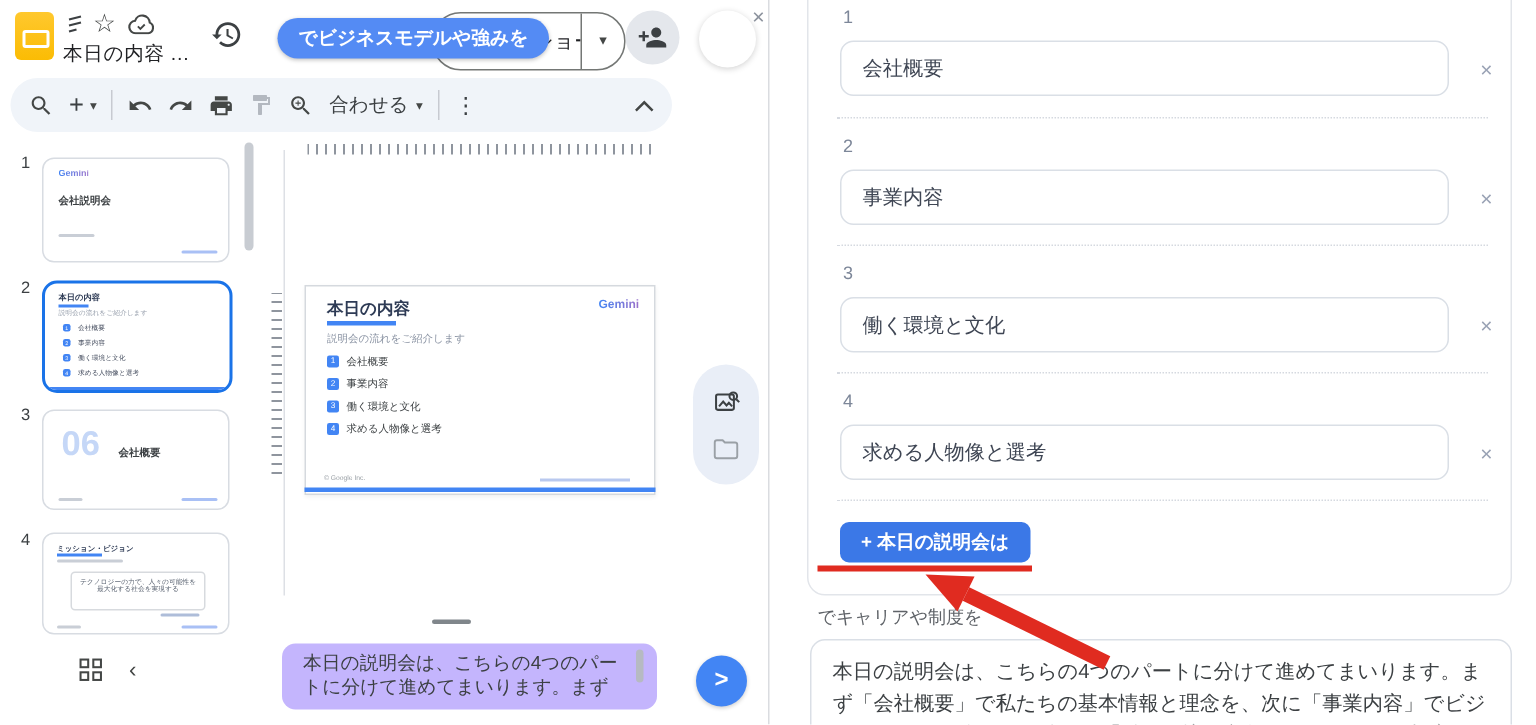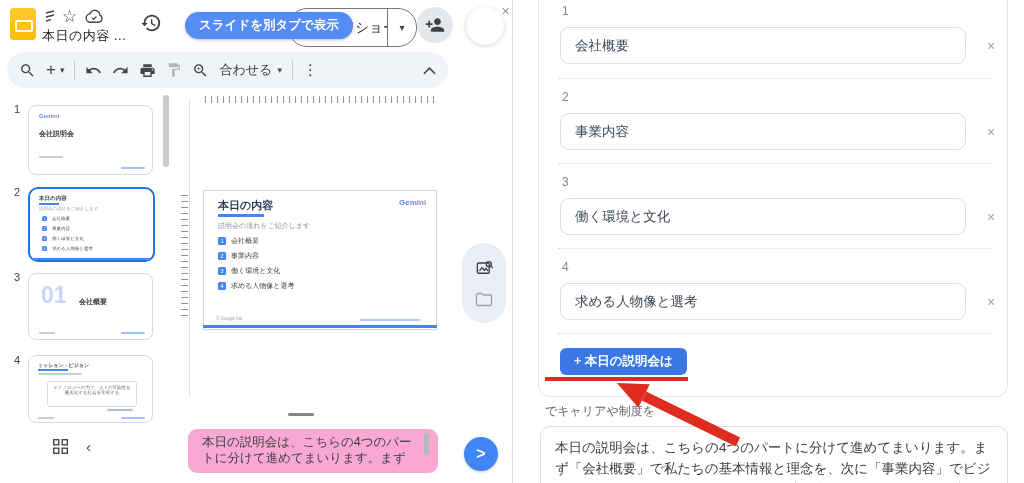--- a/index.html
+++ b/index.html
@@ -64,21 +64,21 @@
   .s-badge{width:8px;height:8px;border-radius:1.5px;background:#4285f4;color:#fff;font-size:5.5px;
     display:flex;align-items:center;justify-content:center}
   .s-label{font-size:7px;color:#3c4043}
   .slide-footer{left:216px;top:316px;font-size:4.5px;color:#9aa0a6}
   .slide-footbar{left:360px;top:319px;width:60px;height:2px;background:#b9c9ef}
   .slide-bluebar{left:203px;top:325px;width:234px;height:3px;background:#4285f4}
   .splitter{left:288px;top:413px;width:26px;height:3px;border-radius:2px;background:#80868b}
 
   
   .chev{left:86px;top:438px;font-size:15px;color:#444746}
-  .notes-preview{left:188px;top:429px;width:250px;height:44px;border-radius:9px;background:#f9a8d4;
+  .notes-preview{left:188px;top:429px;width:250px;height:44px;border-radius:9px;background:#c4b5fd;
     box-sizing:border-box;padding:5px 16px 5px 14px;font-size:12.5px;line-height:16px;color:#3c4043;overflow:hidden}
   .np-thumb{left:424px;top:433px;width:5px;height:22px;border-radius:3px;background:#b6bac2}
   .send-btn{left:464px;top:437px;width:34px;height:34px;border-radius:50%;background:#4285f4;color:#fff;
     font-size:16px;font-weight:bold;display:flex;align-items:center;justify-content:center;
     box-shadow:0 1px 3px rgba(0,0,0,.2)}
   .float-pill{left:462px;top:243px;width:44px;height:80px;border-radius:22px;background:#e9eef7;
     display:flex;flex-direction:column;align-items:center;justify-content:center;gap:14px}
 
   
   .panel-divider{left:512px;top:0;width:1px;height:483px;background:#dadce0}
@@ -120,21 +120,21 @@
 <div class="abs ico" style="left:140px;top:12px">
   <svg width="22" height="22" viewBox="0 0 24 24">
       <path d="M13 3c-5 0-9 4-9 9H1.5L5 15.5 8.5 12H6c0-3.9 3.1-7 7-7s7 3.1 7 7-3.1 7-7 7c-1.9 0-3.7-.8-5-2.1L6.6 18.3C8.3 20 10.5 21 13 21c5 0 9-4 9-9s-4-9-9-9zm-1 5v5l4.3 2.5.7-1.2-3.5-2V8z" fill="#3c4043"></path>
     </svg>
 </div>
 <div class="abs slideshow-btn">
   <span class="lbl">スライドショー</span>
   <span class="sep"></span>
   <span class="dd">▾</span>
 </div>
-<div class="abs tooltip">スライドを別タブで表示</div>
+<div class="abs tooltip">でビジネスモデルや強みを</div>
 <div class="abs share-btn ico">
   <svg width="20" height="20" viewBox="0 0 24 24">
       <path d="M15 12c2.2 0 4-1.8 4-4s-1.8-4-4-4-4 1.8-4 4 1.8 4 4 4zm-9-2V7H4v3H1v2h3v3h2v-3h3v-2H6zm9 4c-2.7 0-8 1.3-8 4v2h16v-2c0-2.7-5.3-4-8-4z" fill="#3c4043"></path>
     </svg>
 </div>
 <div class="abs avatar"></div>
 <div class="abs cursor-x">✕</div>
 
 <div class="abs toolbar">
   <span class="ico">
@@ -212,21 +212,21 @@
     </span>
   <span class="abs s-item" style="left:12px;top:57px">
       <span class="s-badge" style="width:5px;height:5px;font-size:3.5px">4</span>
       <span style="font-size:4.5px;color:#4a5263">求める人物像と選考</span>
     </span>
   <span class="abs" style="left:0;bottom:0;width:127px;height:2px;background:#4285f4"></span>
 </div>
 
 <div class="abs thumb-num" style="left:14px;top:271px">3</div>
 <div class="abs thumb" style="left:28px;top:273px;width:125px;height:67px">
-  <span class="abs" style="left:12px;top:8px;font-size:23px;font-weight:bold;color:#c5d7f7">01</span>
+  <span class="abs" style="left:12px;top:8px;font-size:23px;font-weight:bold;color:#c5d7f7">06</span>
   <span class="abs" style="left:50px;top:23px;font-size:7px;font-weight:bold;color:#3c4043">会社概要</span>
   <span class="abs tinybar" style="left:10px;top:58px;width:16px"></span>
   <span class="abs bluebar" style="left:92px;top:58px;width:24px"></span>
 </div>
 
 <div class="abs thumb-num" style="left:14px;top:354px">4</div>
 <div class="abs thumb" style="left:28px;top:355px;width:125px;height:68px">
   <span class="abs" style="left:9px;top:6px;font-size:5px;font-weight:bold;color:#2e3b55">ミッション・ビジョン</span>
   <span class="abs" style="left:9px;top:13px;width:30px;height:1.5px;background:#4285f4"></span>
   <span class="abs tinybar" style="left:9px;top:17px;width:44px"></span>

